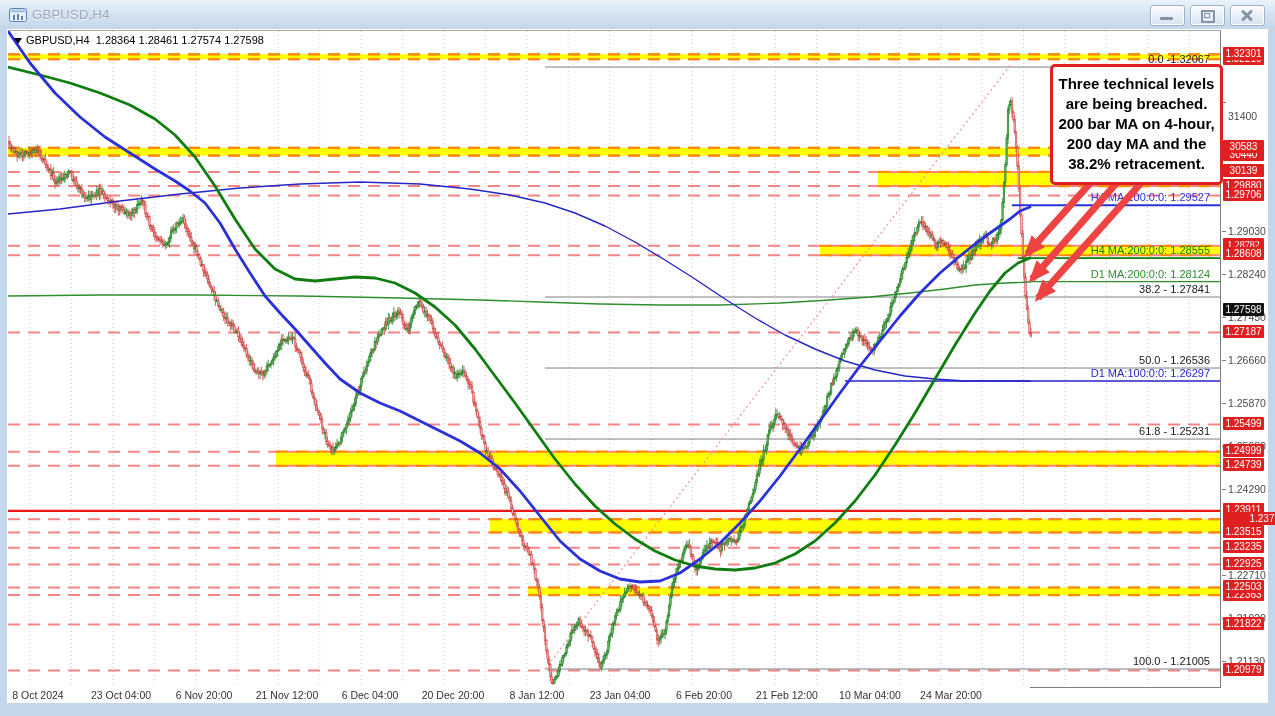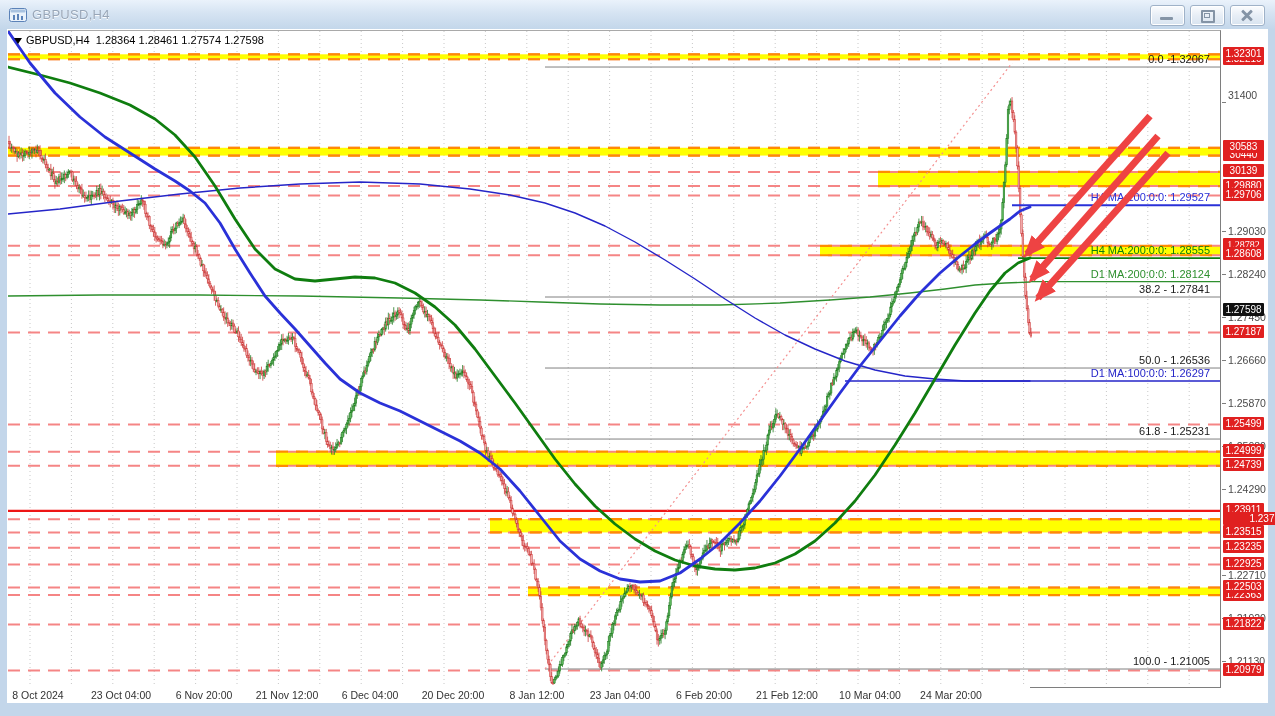--- a/index.html
+++ b/index.html
@@ -1715,21 +1715,21 @@
           </defs>
           <g>
             <line x1="1142" y1="85" x2="1019" y2="223" stroke="#ee4343" stroke-width="7" marker-end="url(#ah)"></line>
             <line x1="1150" y1="105" x2="1024" y2="248" stroke="#ee4343" stroke-width="7" marker-end="url(#ah)"></line>
             <line x1="1160" y1="122" x2="1030" y2="267" stroke="#ee4343" stroke-width="7" marker-end="url(#ah)"></line>
           </g>
         </svg>
     </div>
     <div class="yaxis" id="yaxis">
         <div class="ytickmark" style="top: 72.3235px;"></div>
-        <div class="ytick" style="top: 59px;">31400</div>
+        <div class="ytick" style="top: 80px;">31400</div>
         <div class="ytickmark" style="top: 201.296px;"></div>
         <div class="ytick" style="top: 195.296px;">1.29030</div>
         <div class="ytickmark" style="top: 244.287px;"></div>
         <div class="ytick" style="top: 238.287px; text-align: right;">1.28240</div>
         <div class="ytickmark" style="top: 287.278px;"></div>
         <div class="ytick" style="top: 281.278px;">1.27450</div>
         <div class="ytickmark" style="top: 330.269px;"></div>
         <div class="ytick" style="top: 324.269px;">1.26660</div>
         <div class="ytickmark" style="top: 373.259px;"></div>
         <div class="ytick" style="top: 367.259px;">1.25870</div>
@@ -1780,14 +1780,21 @@
         <div class="xlabel" style="left: 779px;">21 Feb 12:00</div>
         <div class="xlabel" style="left: 862px;">10 Mar 04:00</div>
         <div class="xlabel" style="left: 943px;">24 Mar 20:00</div>
       </div>
   </div>
 
   <div class="ohlc-header">
     <span class="dd-triangle"></span><span>GBPUSD,H4</span>&nbsp;&nbsp;<span>1.28364 1.28461 1.27574 1.27598</span>
   </div>
 
+  <div class="note-box">
+    <div class="note-line">Three technical levels</div>
+    <div class="note-line">are being breached.</div>
+    <div class="note-line">200 bar MA on 4-hour,</div>
+    <div class="note-line">200 day MA and the</div>
+    <div class="note-line">38.2% retracement.</div>
+  </div>
 
 </div>
 
 </body></html>

